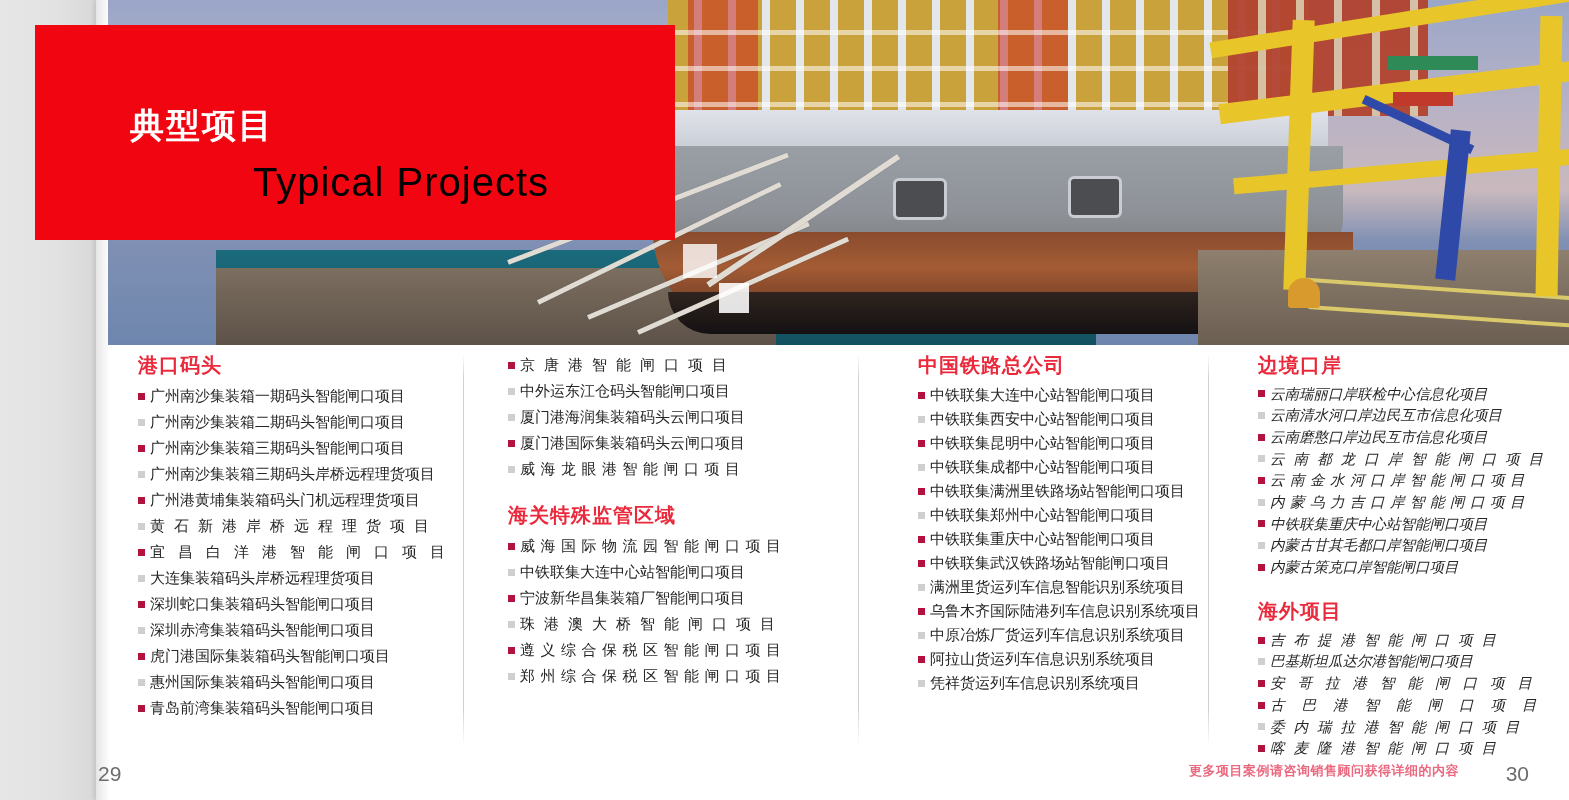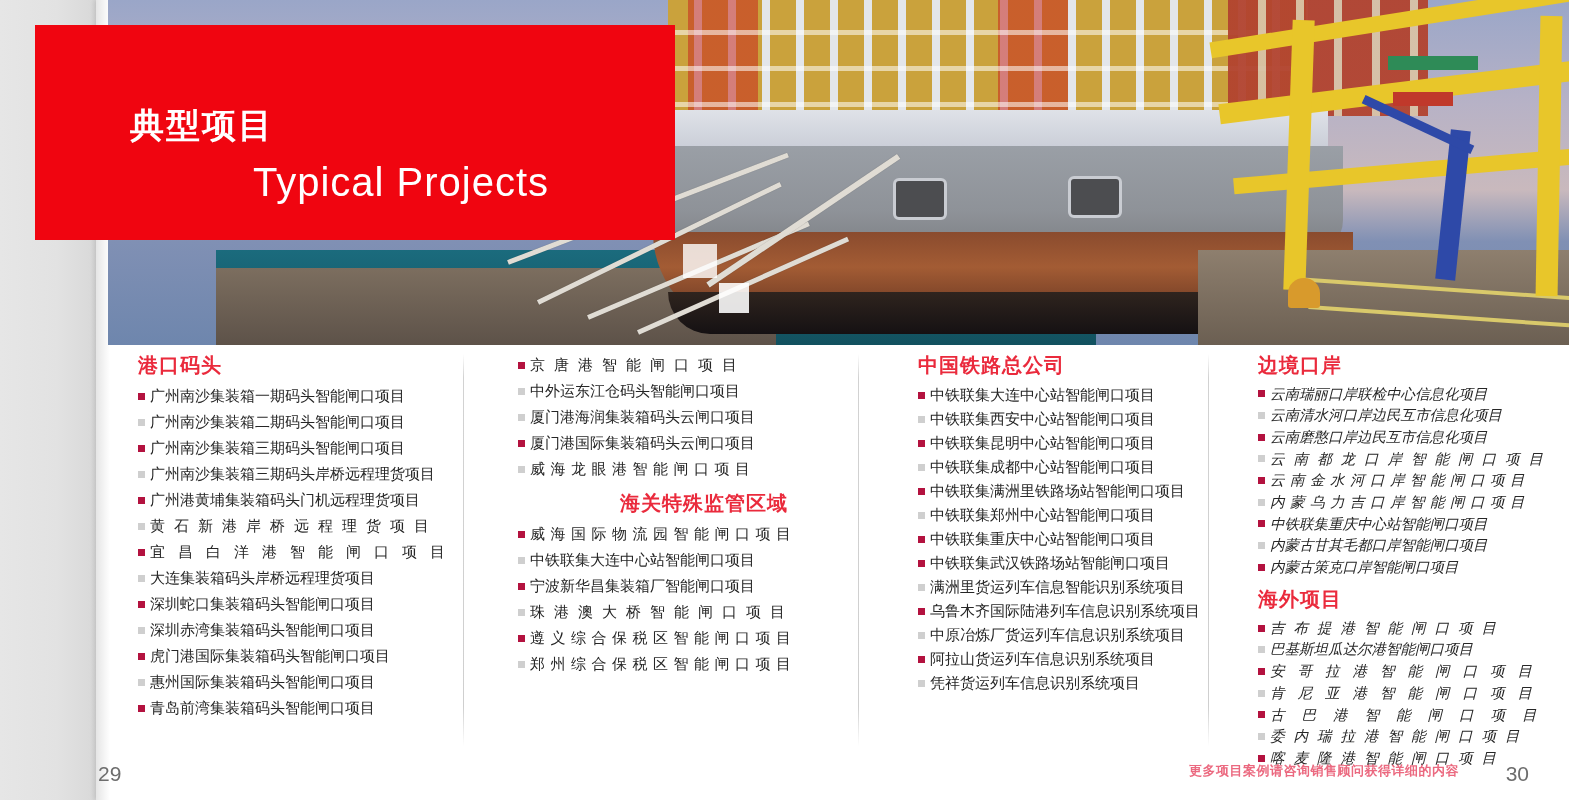--- a/index.html
+++ b/index.html
@@ -112,48 +112,48 @@
     background:#f00510;
     z-index:4;
   }
   .title-cn {
     position:absolute; left:95px; top:78px;
     color:#ffffff; font-size:34px; letter-spacing:2px;
     font-family:"Liberation Sans","DejaVu Sans",sans-serif; font-weight:700;
   }
   .title-en {
     position:absolute; left:218px; top:135px;
-    color:#ffffff; font-size:40px; letter-spacing:1px;
+    color:#000000; font-size:40px; letter-spacing:1px;
     font-family:"Liberation Sans","DejaVu Sans",sans-serif; font-weight:400;
   }
   .mosaic { position:absolute; z-index:3; }
 
   
   .cols {
     position:absolute; left:108px; top:352px; width:1461px; height:400px;
     z-index:5;
   }
   .col { position:absolute; top:0; }
   .col1 { left:30px;  width:330px; }
-  .col2 { left:410px; width:270px;text-align:right; }
+  .col2 { left:400px; width:270px; }
   .col3 { left:810px; width:270px; }
   .col4 { left:1150px;width:270px; }
 
   .divider {
     position:absolute; top:2px; width:1px; height:392px;
     background:linear-gradient(to bottom, rgba(0,0,0,0) 0%, #d2d2d2 6%, #cfcfcf 90%, rgba(0,0,0,0) 100%);
   }
 
   .sec-head {
     color:#ea2a3c; font-weight:700;
     font-family:"Liberation Sans","DejaVu Sans",sans-serif;
     font-size:20px; letter-spacing:1px;
     margin-bottom:4px;
   }
-  .sec-head.sp { margin-top:8px; }
+  .sec-head.sp { margin-top:20px; }
 
   ul.items { list-style:none; }
   ul.items li {
     display:flex; align-items:center;
     font-size:15px; color:#262626;
     line-height:1.0;
     padding:5.5px 0 5.5px 0;
     white-space:nowrap;
     font-family:"Liberation Serif","DejaVu Serif",serif;
   }
@@ -485,24 +485,20 @@
             <span class="tx">吉布提港智能闸口项目</span>
           </li>
         <li class="alt tight">
             <span class="bu"></span>
             <span class="tx">巴基斯坦瓜达尔港智能闸口项目</span>
           </li>
         <li class="wide3">
             <span class="bu"></span>
             <span class="tx">安哥拉港智能闸口项目</span>
           </li>
-        <li class="alt wide3">
-            <span class="bu"></span>
-            <span class="tx">肯尼亚港智能闸口项目</span>
-          </li>
         <li style="letter-spacing:0">
             <span class="bu"></span>
             <span class="tx" style="letter-spacing:17px">古巴港智能闸口项目</span>
           </li>
         <li class="alt wide2">
             <span class="bu"></span>
             <span class="tx">委内瑞拉港智能闸口项目</span>
           </li>
         <li class="wide2">
             <span class="bu"></span>

